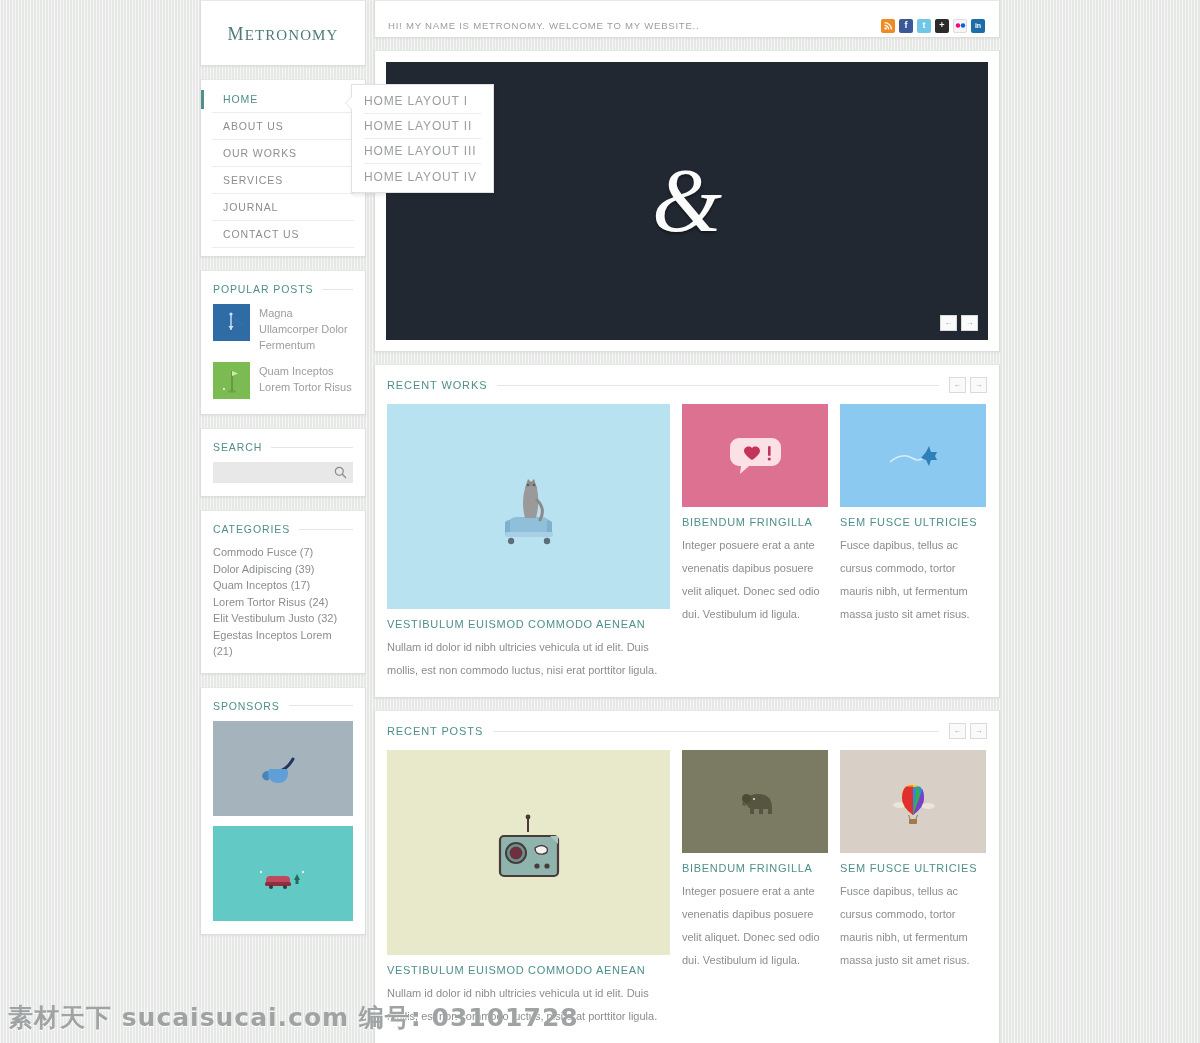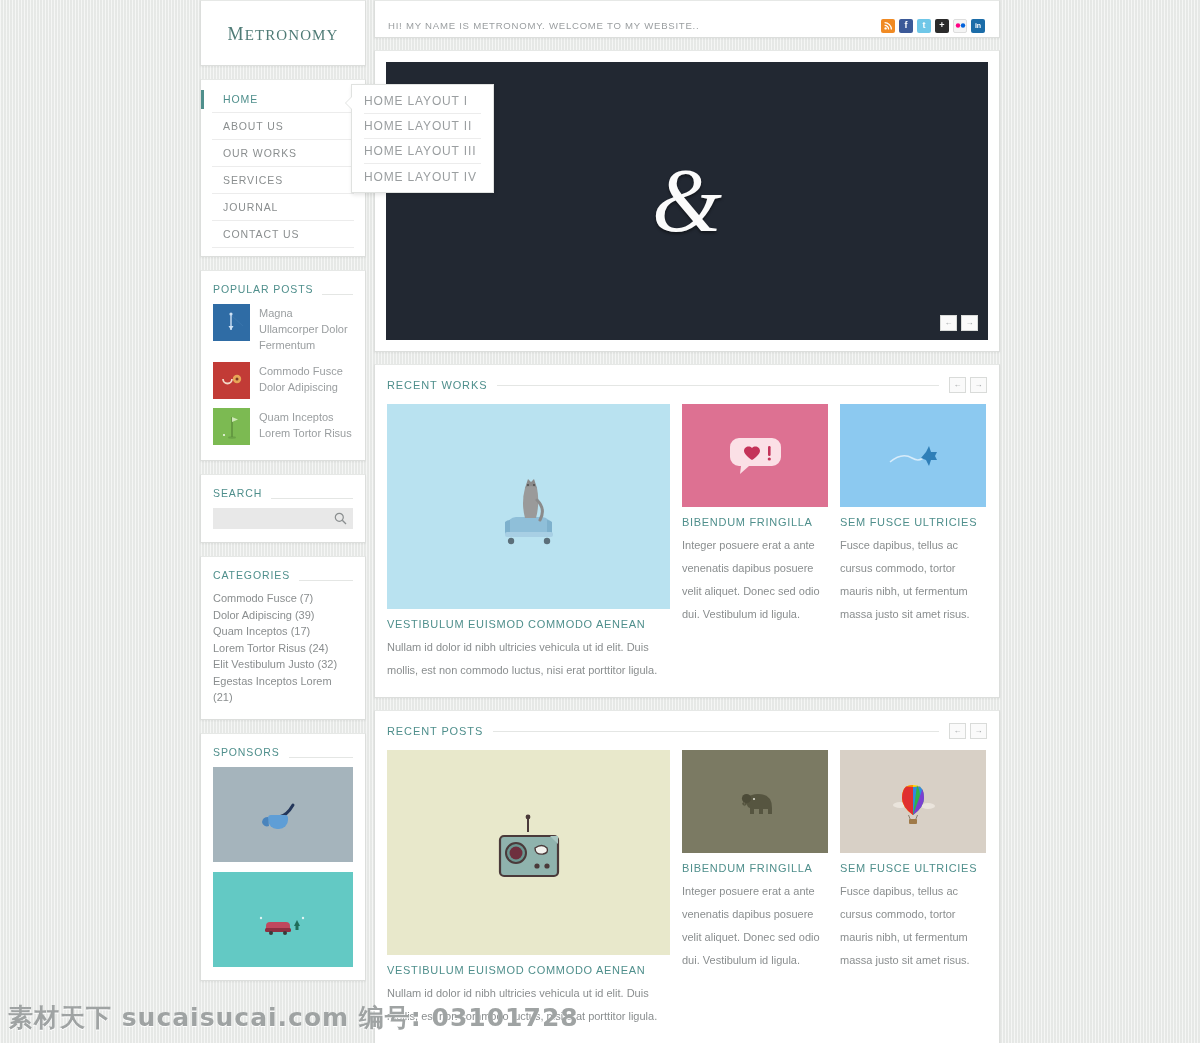--- a/index.html
+++ b/index.html
@@ -128,21 +128,21 @@
     text-transform: uppercase;
     border-bottom: 1px solid #ececec;
     cursor: pointer;
   }
   .submenu-item:last-child { border-bottom: none; }
 
   
   .widget { margin-top: 13px; padding: 12px 12px 13px 12px; }
   .widget-head {
     display: flex;
-    align-items: flex-end;
+    align-items: center;
     margin-bottom: 9px;
   }
   .widget-title {
     font-size: 10.5px;
     letter-spacing: 0.9px;
     color: #4f8f8c;
     text-transform: uppercase;
     white-space: nowrap;
   }
   .widget-rule {
@@ -370,30 +370,20 @@
           <svg width="37" height="37" viewBox="0 0 37 37">
             <path d="M18 9 L18 26" stroke="#cfe2f5" stroke-width="1.4"></path>
             <path d="M18 26 L15.5 22 L20.5 22 Z" fill="#cfe2f5"></path>
             <circle cx="18" cy="10" r="1.6" fill="#cfe2f5"></circle>
             <path d="M19 12 L30 22" stroke="#3f7bb2" stroke-width="0.6"></path>
           </svg>
         </div>
         <div class="pp-title">Magna Ullamcorper Dolor Fermentum</div>
       </div>
 
-      <div class="pp-item">
-        <div class="pp-thumb" style="background:#c23b36">
-          <svg width="37" height="37" viewBox="0 0 37 37">
-            <path d="M10 17 a4.5 4.5 0 0 0 9 0" stroke="#f2d9c8" stroke-width="1.8" fill="none"></path>
-            <circle cx="24" cy="17" r="4.2" fill="#e8a657"></circle>
-            <circle cx="24" cy="17" r="1.5" fill="#7a3a25"></circle>
-          </svg>
-        </div>
-        <div class="pp-title">Commodo Fusce Dolor Adipiscing</div>
-      </div>
 
       <div class="pp-item">
         <div class="pp-thumb" style="background:#7cba52">
           <svg width="37" height="37" viewBox="0 0 37 37">
             <path d="M19 9 L19 29" stroke="#4f7a33" stroke-width="1"></path>
             <path d="M19 9 L25 11.5 L19 14 Z" fill="#cfe8b8"></path>
             <ellipse cx="19" cy="29.5" rx="4" ry="1.2" fill="#5f9440" opacity="0.6"></ellipse>
             <circle cx="11" cy="27" r="1.1" fill="#eef7e6"></circle>
           </svg>
         </div>

